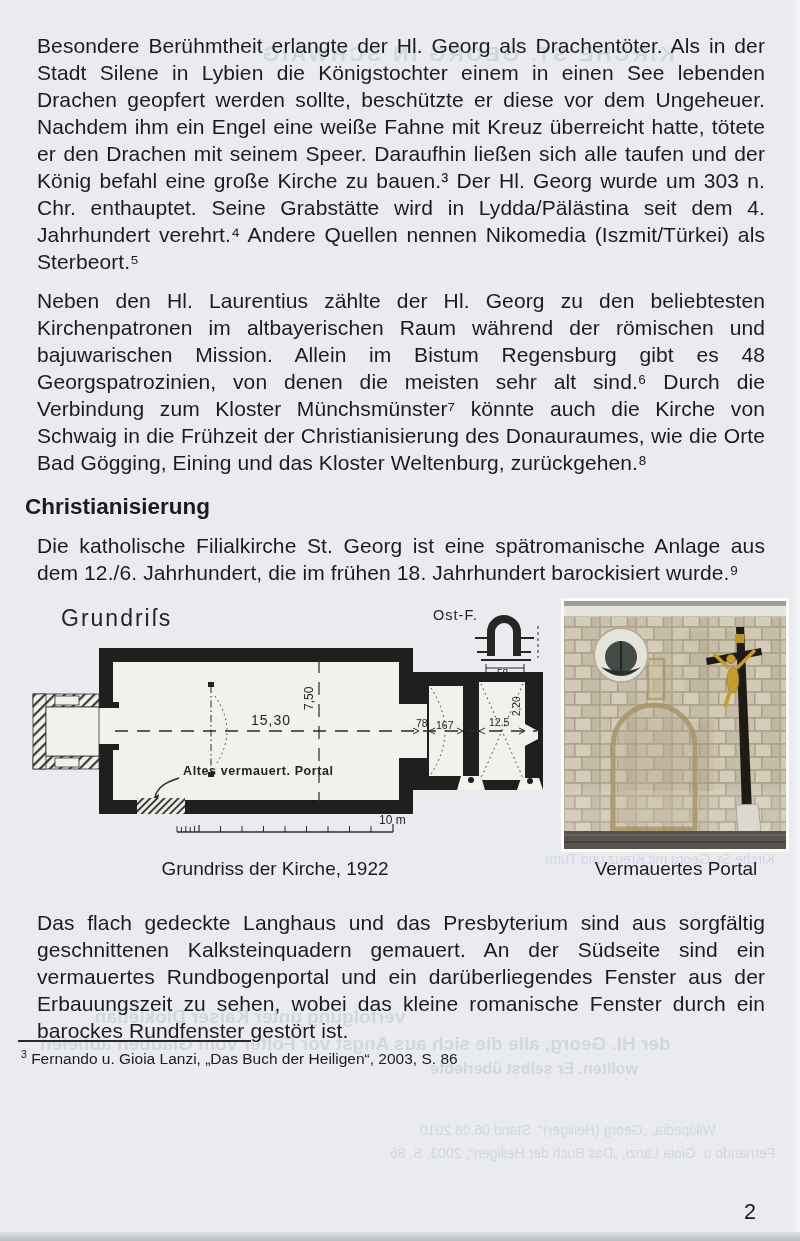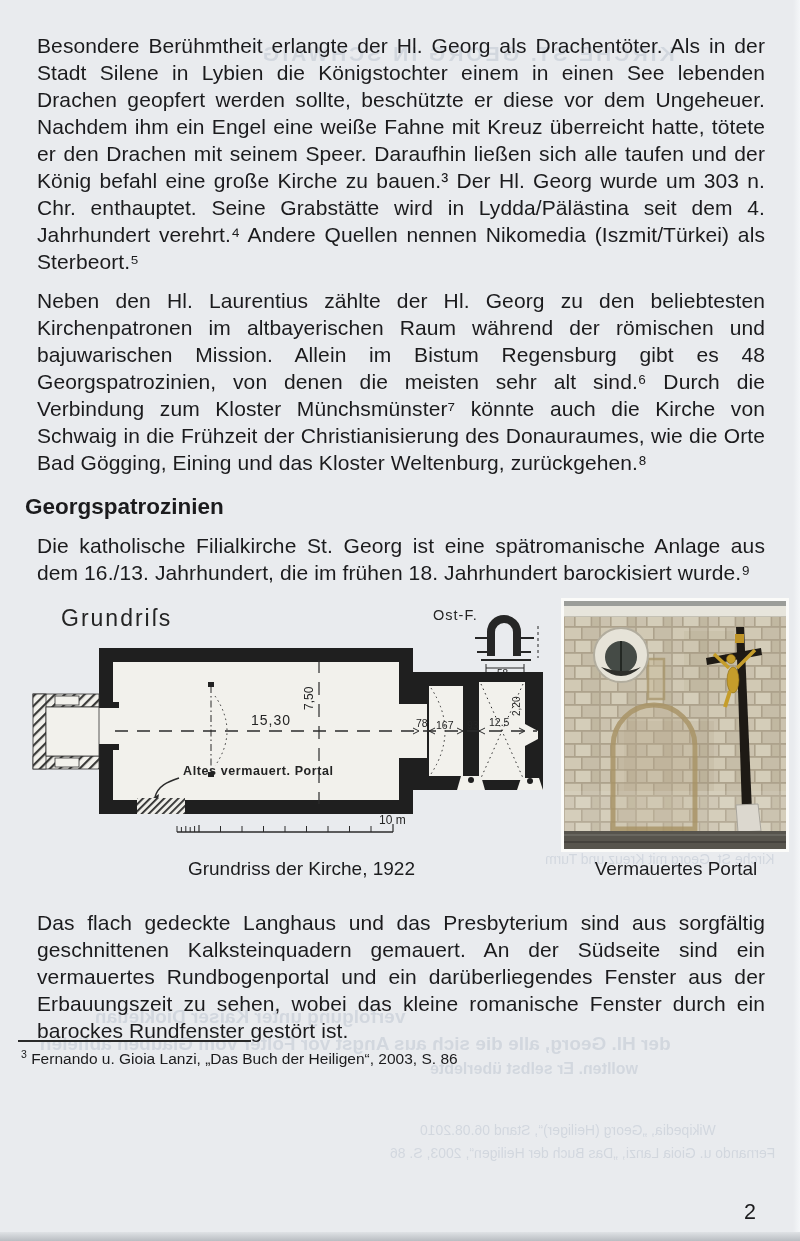--- a/index.html
+++ b/index.html
@@ -15,21 +15,21 @@
     letter-spacing:0.1px;
   }
   .heading { font-size:22.5px; font-weight:bold; margin:18px 0 10px 0; }
   .figures { position:relative; height:258px; margin-top:5px;text-align:right; }
   .plan-box { position:absolute; left:6px; top:0; width:524px; height:254px; }
   .photo-box {
     position:absolute; left:536px; top:0; width:222px; height:248px;
     background:#fbfbf9; padding:3px;
   }
   .captions { position:relative; height:24px; margin-top:2px; font-size:19px; }
-  .caption-left  { position:absolute; left:110px; width:280px; text-align:right; }
+  .caption-left  { position:absolute; left:110px; width:280px; text-align:center; }
   .caption-right { position:absolute; left:535px; width:232px; text-align:center; }
   .para4 { margin-top:27px; }
   .fnblock { position:absolute; left:21px; top:1040px; width:760px; }
   .fnrule { width:233px; border:none; border-top:2px solid #2a2a2a; margin:0 0 7px -3px; }
   .footnotes { font-size:15.5px; line-height:19.5px; white-space:nowrap; }
   .footnote sup { font-size:10.5px; line-height:0; }
   .pagenum { position:absolute; left:744px; top:1200px; font-size:21.5px; }
   .scan-bottom {
     position:absolute; left:0; bottom:0; width:800px; height:9px;
     background:linear-gradient(#dfe2e5,#b9bdc2);
@@ -63,23 +63,23 @@
   <div class="ghost g3">der Hl. Georg, alle die sich aus Angst vor Folter vom Glauben abfielen</div>
   <div class="ghost g4">wollten. Er selbst überlebte</div>
   <div class="ghost g5">Wikipedia, „Georg (Heiliger)“, Stand 06.08.2010</div>
   <div class="ghost g6">Fernando u. Gioia Lanzi, „Das Buch der Heiligen“, 2003, S. 86</div>
 
   <div class="content">
 
     <p class="para">Besondere Berühmtheit erlangte der Hl. Georg als Drachentöter. Als in der Stadt Silene in Lybien die Königstochter einem in einen See lebenden Drachen geopfert werden sollte, beschützte er diese vor dem Ungeheuer. Nachdem ihm ein Engel eine weiße Fahne mit Kreuz überreicht hatte, tötete er den Drachen mit seinem Speer. Daraufhin ließen sich alle taufen und der König befahl eine große Kirche zu bauen.³ Der Hl. Georg wurde um 303 n. Chr. enthauptet. Seine Grabstätte wird in Lydda/Pälästina seit dem 4. Jahrhundert verehrt.⁴ Andere Quellen nennen Nikomedia (Iszmit/Türkei) als Sterbeort.⁵</p>
     <p class="para">Neben den Hl. Laurentius zählte der Hl. Georg zu den beliebtesten Kirchenpatronen im altbayerischen Raum während der römischen und bajuwarischen Mission. Allein im Bistum Regensburg gibt es 48 Georgspatrozinien, von denen die meisten sehr alt sind.⁶ Durch die Verbindung zum Kloster Münchsmünster⁷ könnte auch die Kirche von Schwaig in die Frühzeit der Christianisierung des Donauraumes, wie die Orte Bad Gögging, Eining und das Kloster Weltenburg, zurückgehen.⁸</p>
 
-    <div class="heading">Georgspatrozinien</div>
-
-    <p class="para">Die katholische Filialkirche St. Georg ist eine spätromanische Anlage aus dem 16./13. Jahrhundert, die im frühen 18. Jahrhundert barockisiert wurde.⁹</p>
+    <div class="heading">Christianisierung</div>
+
+    <p class="para">Die katholische Filialkirche St. Georg ist eine spätromanische Anlage aus dem 12./6. Jahrhundert, die im frühen 18. Jahrhundert barockisiert wurde.⁹</p>
 
     <div class="figures">
 
       <div class="plan-box">
         <svg width="524" height="254" viewBox="0 0 524 254">
           <defs>
             <pattern id="hat" width="7" height="7" patternUnits="userSpaceOnUse" patternTransform="rotate(45)">
               <rect width="7" height="7" fill="#f2f1ec"></rect>
               <rect width="2.2" height="7" fill="#3a3a38"></rect>
             </pattern>

